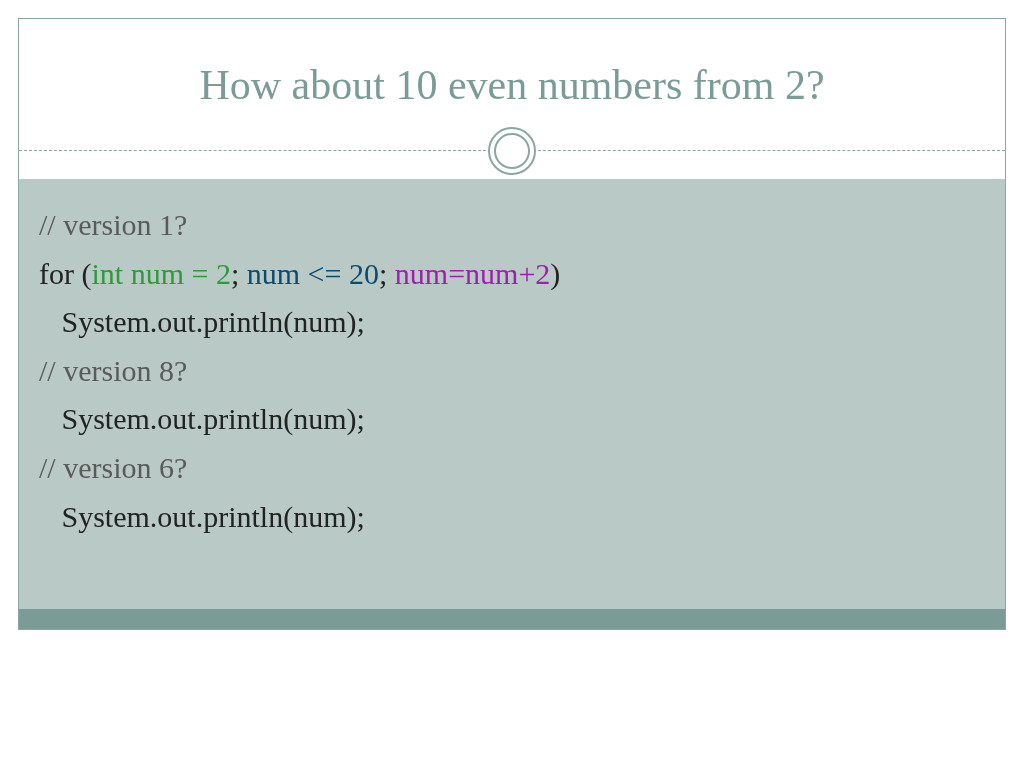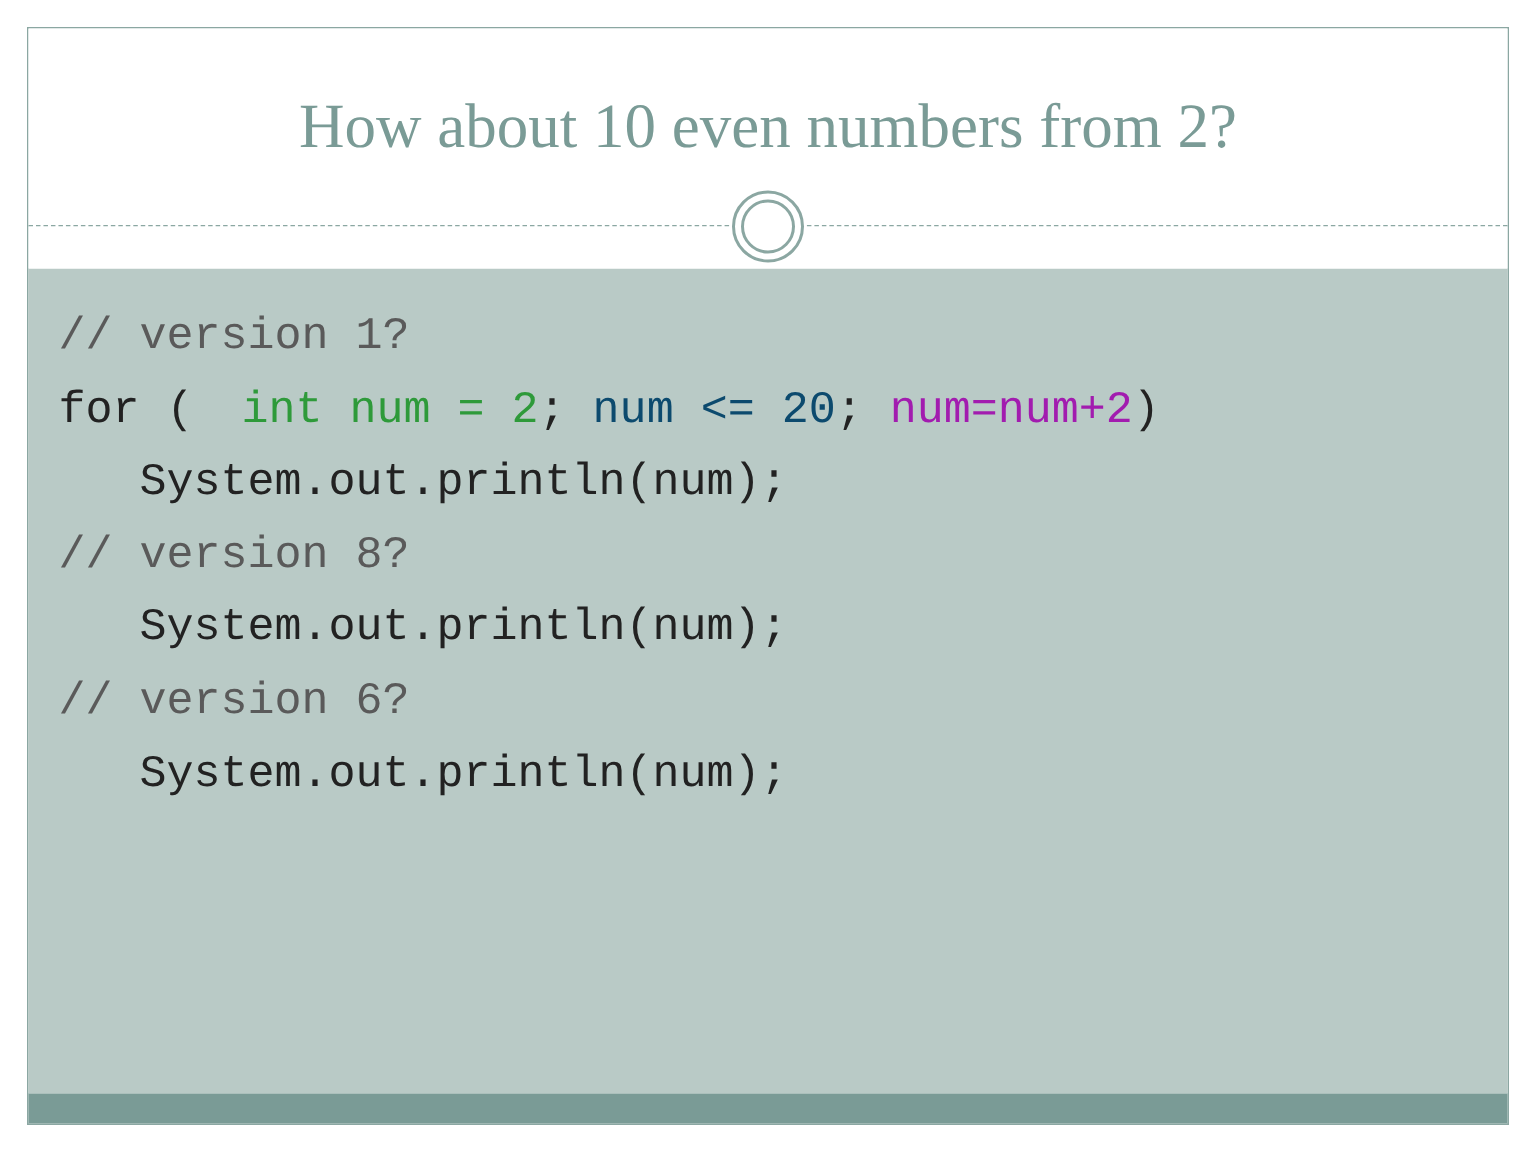--- a/index.html
+++ b/index.html
@@ -6,21 +6,21 @@
   body {
     width: 1024px;
     height: 768px;
     background: #ffffff;
     overflow: hidden;
     font-family: Georgia, 'Times New Roman', serif;
   }
   .slide {
     margin: 18px;
     width: 988px;
-    height: 732px;
+    height: 612px;
     border: 1px solid #8ba7a2;
     position: relative;
     background: #ffffff;
     display: flex;
     flex-direction: column;
   }
   .title-area {
     height: 132px;
     background: #ffffff;
     display: flex;
@@ -65,30 +65,30 @@
   .gap {
     height: 28px;
     background: #ffffff;
     position: relative;
     z-index: 1;
   }
   .content {
     flex: 1;
     background: #b9cac6;
     padding: 22px 20px 24px 20px;
-    font-family: Liberation Mono, monospace;
+    font-family: Liberation Serif, serif;
     font-size: 30px;
     color: #222222;
     line-height: 1.62;
   }
   .footer {
     height: 20px;
     background: #7a9b96;
   }
-  .c-green { color: #2e9a3a; margin-left: 32px; }
+  .c-green { color: #2e9a3a; }
   .c-red   { color: #0c4a6e; }
   .c-blue  { color: #a21caf; }
   .c-gray  { color: #5a5a5a; }
   .code-line { white-space: pre; }
 </style>
 </head>
 <body>
 
 <div class="slide">
 

